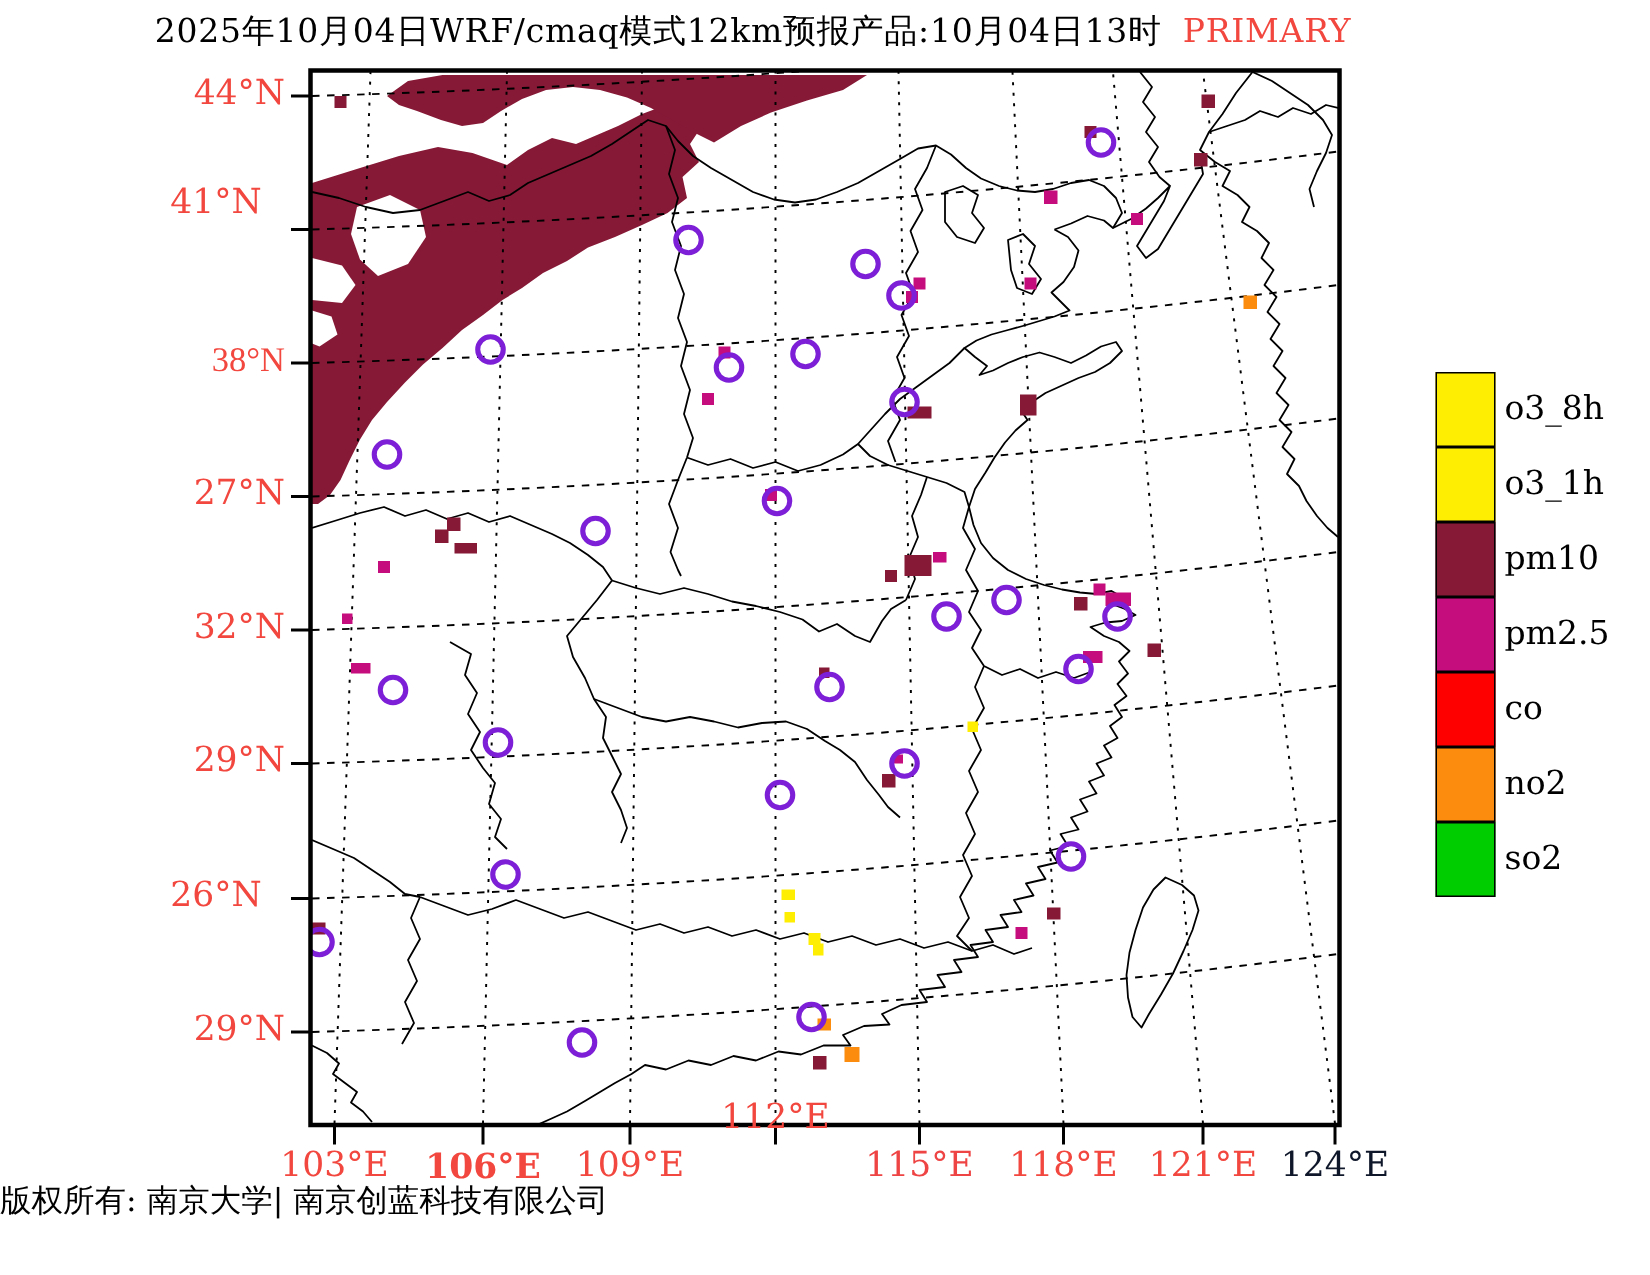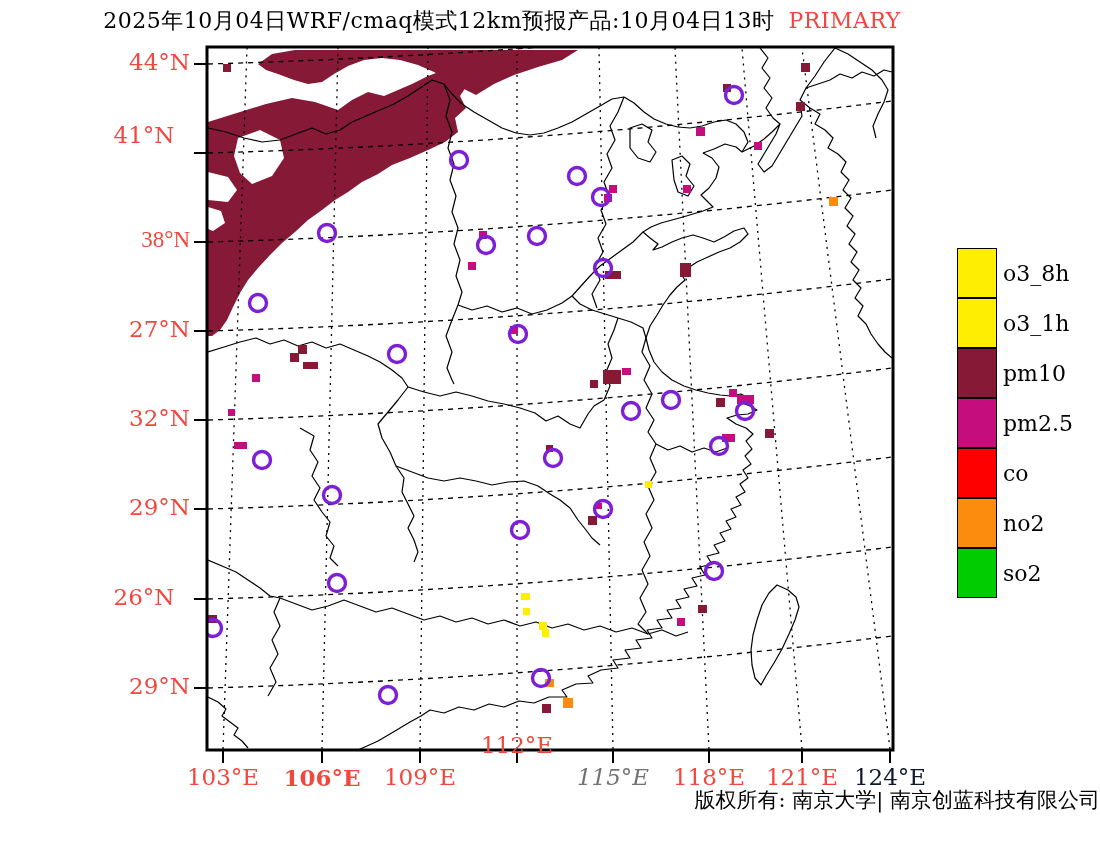--- a/index.html
+++ b/index.html
@@ -10,21 +10,21 @@
   #title .t-flag{margin-left:14px;}
   #map-svg{position:absolute;left:0;top:0;}
   .axis-label{position:absolute;font-size:23px;white-space:nowrap;}
   .lat-label{width:92px;text-align:right;}
   .lon-label{width:96px;text-align:center;}
   #legend{position:absolute;left:957px;top:248px;}
   .legend-row{position:relative;width:260px;height:50px;}
   .legend-swatch{position:absolute;left:0;top:0;width:40px;height:50px;border:1px solid #000;box-sizing:border-box;}
   .legend-label{position:absolute;left:46px;top:50%;transform:translateY(-50%);
                 color:#000;font-size:22px;white-space:nowrap;}
-  #footer{position:absolute;top:786px;left:0;width:1100px;text-align:right;
+  #footer{position:absolute;top:786px;left:0;width:1100px;text-align:left;
           color:#000;font-size:21px;white-space:nowrap;}
 </style>
 </head>
 <body>
 
 <div id="title">
   <span class="t-main">2025年10月04日WRF/cmaq模式12km预报产品:10月04日13时</span><span class="t-flag" style="color: rgb(242, 71, 62);">PRIMARY</span>
 </div>
 
 <svg id="map-svg" width="1100" height="850">
@@ -191,21 +191,21 @@
     <div class="axis-label lat-label" style="left: 98px; top: 405px; color: rgb(242, 71, 62);">32°N</div>
     <div class="axis-label lat-label" style="left: 98px; top: 494px; color: rgb(242, 71, 62);">29°N</div>
     <div class="axis-label lat-label" style="left: 98px; top: 584px; color: rgb(242, 71, 62); text-align: center;">26°N</div>
     <div class="axis-label lat-label" style="left: 98px; top: 673px; color: rgb(242, 71, 62);">29°N</div>
   </div>
 <div id="lon-labels">
     <div class="axis-label lon-label" style="left: 175px; top: 764px; color: rgb(242, 71, 62);">103°E</div>
     <div class="axis-label lon-label" style="left: 274px; top: 764px; color: rgb(242, 71, 62); font-weight: bold;">106°E</div>
     <div class="axis-label lon-label" style="left: 372px; top: 764px; color: rgb(242, 71, 62);">109°E</div>
     <div class="axis-label lon-label" style="left: 469px; top: 732px; color: rgb(242, 71, 62);">112°E</div>
-    <div class="axis-label lon-label" style="left: 565px; top: 764px; color: #737373; font-style: italic;">115°E</div>
+    <div class="axis-label lon-label" style="left: 565px; top: 764px; color: #ef4444;">115°E</div>
     <div class="axis-label lon-label" style="left: 661px; top: 764px; color: rgb(242, 71, 62);">118°E</div>
     <div class="axis-label lon-label" style="left: 754px; top: 764px; color: rgb(242, 71, 62);">121°E</div>
     <div class="axis-label lon-label" style="left: 842px; top: 764px; color: #0f172a;">124°E</div>
   </div>
 
 <div id="legend">
     <div class="legend-row">
       <div class="legend-swatch" style="background: rgb(253, 238, 2);"></div>
       <div class="legend-label">o3_8h</div>
     </div>

